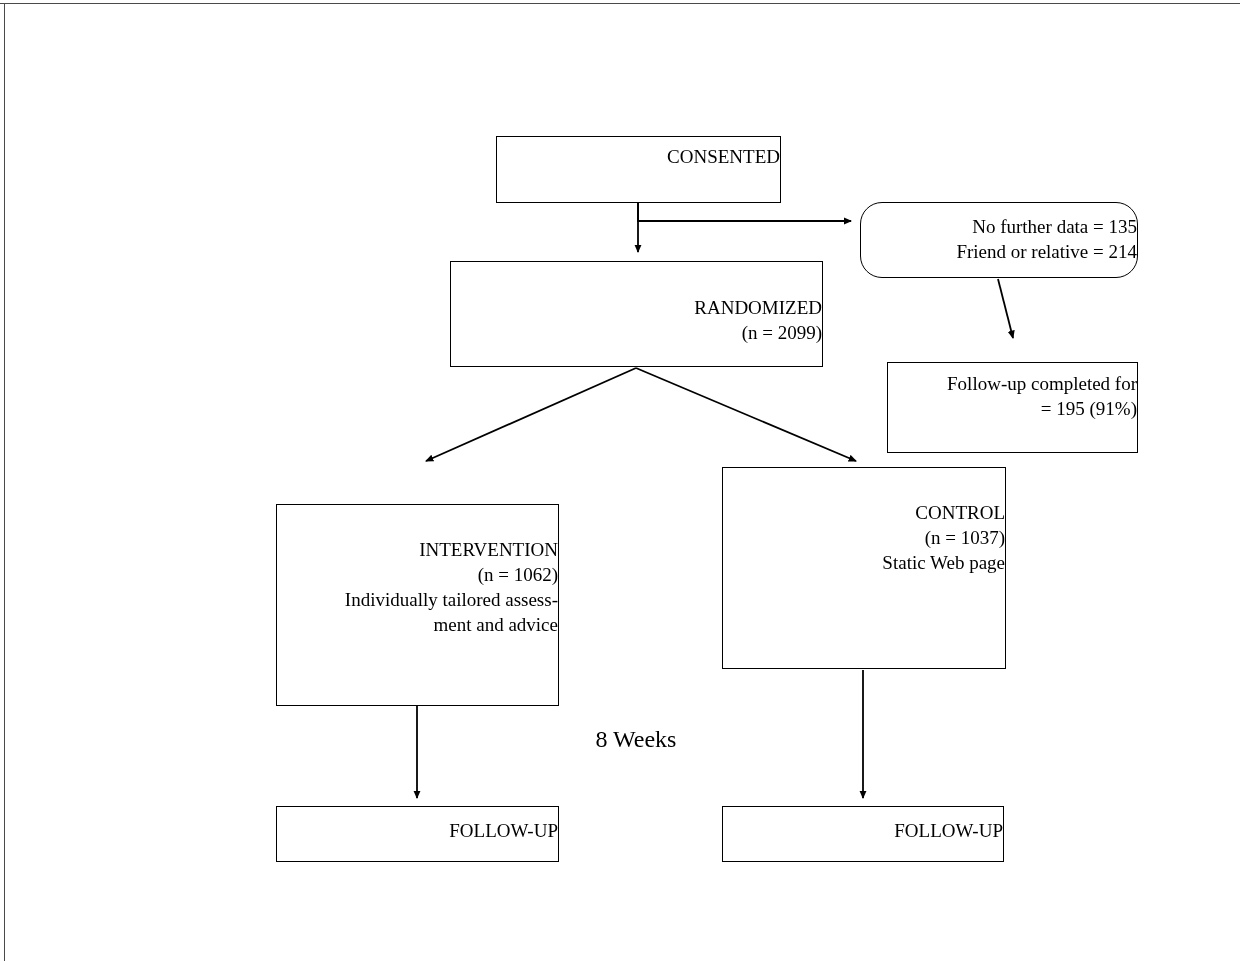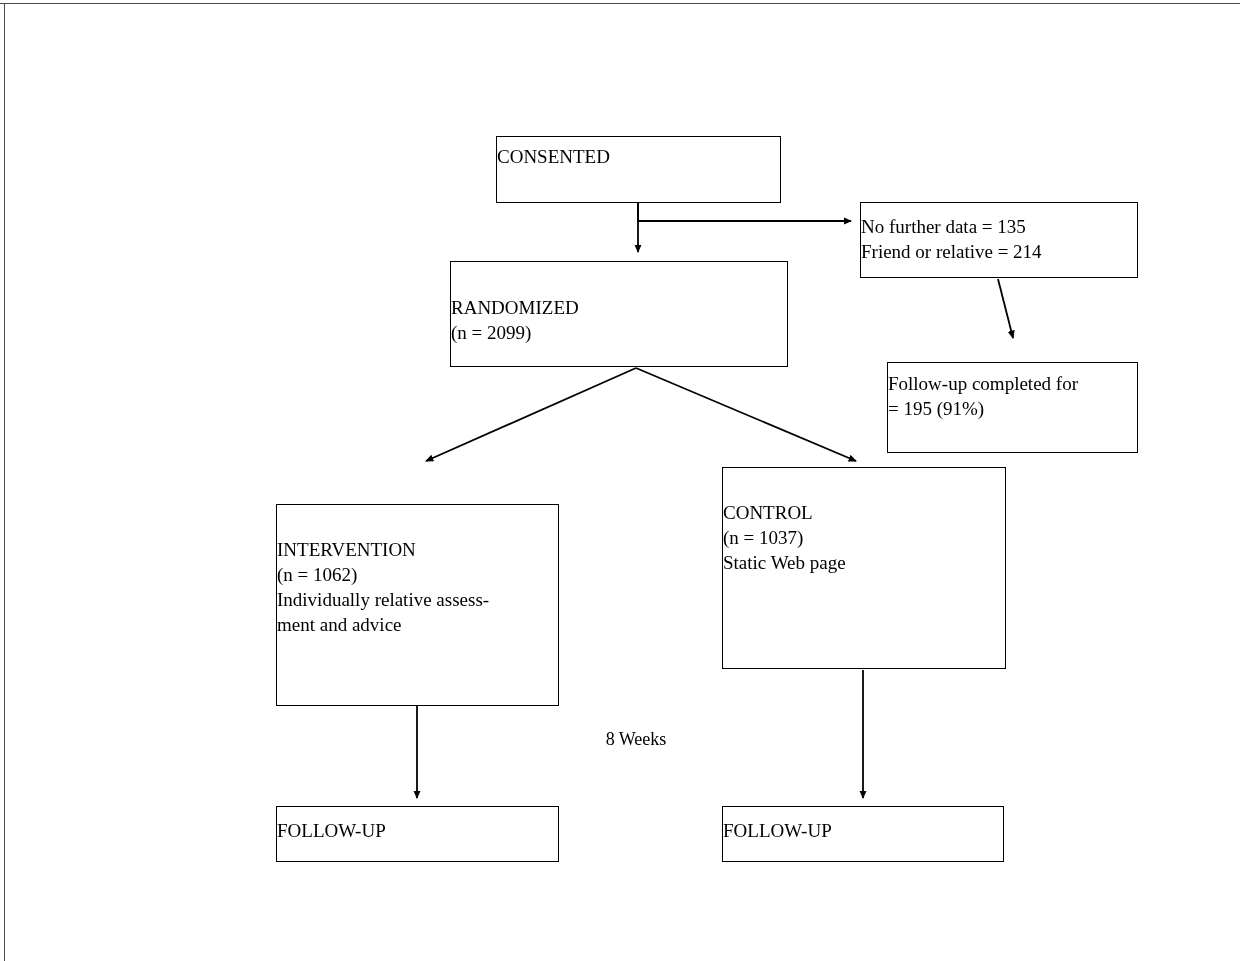--- a/index.html
+++ b/index.html
@@ -33,41 +33,41 @@
     width: 1px;
     height: 958px;
     background: #4a4a4a;
   }
 
   .node {
     position: absolute;
     box-sizing: border-box;
     border: 1.6px solid #000000;
     background: #ffffff;
-    text-align: left;
+    text-align: right;
     font-size: 19px;
     line-height: 25px;
     z-index: 3;
   }
   .node .inner {
     padding-top: 8px;
   }
   .node .line {
     display: block;
     white-space: nowrap;
   }
 
   
   #node-consented   { left: 496px;  top: 136px; width: 285px; height: 67px; }
   #node-consented .inner { padding-top: 7px; }
 
-  #node-excluded    { left: 860px;  top: 202px; width: 278px; height: 76px; }
+  #node-excluded    { left: 860px;  top: 202px; width: 278px; height: 76px; border-radius: 22px; }
   #node-excluded .inner { padding-top: 11px; }
 
-  #node-randomized  { left: 450px;  top: 261px; width: 338px; height: 106px; }
+  #node-randomized  { left: 450px;  top: 261px; width: 373px; height: 106px; }
   #node-randomized .inner { padding-top: 33px; }
 
   #node-friends-fu  { left: 887px;  top: 346px; width: 251px; height: 91px; margin-top: 16px; }
   #node-friends-fu .inner { padding-top: 8px; }
 
   #node-intervention{ left: 276px;  top: 467px; width: 283px; height: 202px; margin-top: 37px; }
   #node-intervention .inner { padding-top: 32px; }
 
   #node-control     { left: 722px;  top: 467px; width: 284px; height: 202px; }
   #node-control .inner { padding-top: 32px; }
@@ -78,21 +78,21 @@
   #node-followup-control      { left: 722px; top: 806px; width: 282px; height: 56px; }
   #node-followup-control .inner { padding-top: 11px; }
 
   
   #label-8-weeks {
     position: absolute;
     left: 560px;
     top: 728px;
     width: 152px;
     text-align: center;
-    font-size: 18px;
+    font-size: 24px;
     line-height: 22px;
     z-index: 3;
   }
 
   
   #connectors {
     position: absolute;
     left: 0;
     top: 0;
     width: 1240px;
@@ -168,21 +168,21 @@
     <div class="inner">
       <span class="line">Follow-up completed for</span>
       <span class="line">= 195 (91%)</span>
     </div>
   </div>
 
   <div class="node" id="node-intervention">
     <div class="inner">
       <span class="line">INTERVENTION</span>
       <span class="line">(n = 1062)</span>
-      <span class="line">Individually relative assess-</span>
+      <span class="line">Individually tailored assess-</span>
       <span class="line">ment and advice</span>
     </div>
   </div>
 
   <div class="node" id="node-control">
     <div class="inner">
       <span class="line">CONTROL</span>
       <span class="line">(n = 1037)</span>
       <span class="line">Static Web page</span>
     </div>

